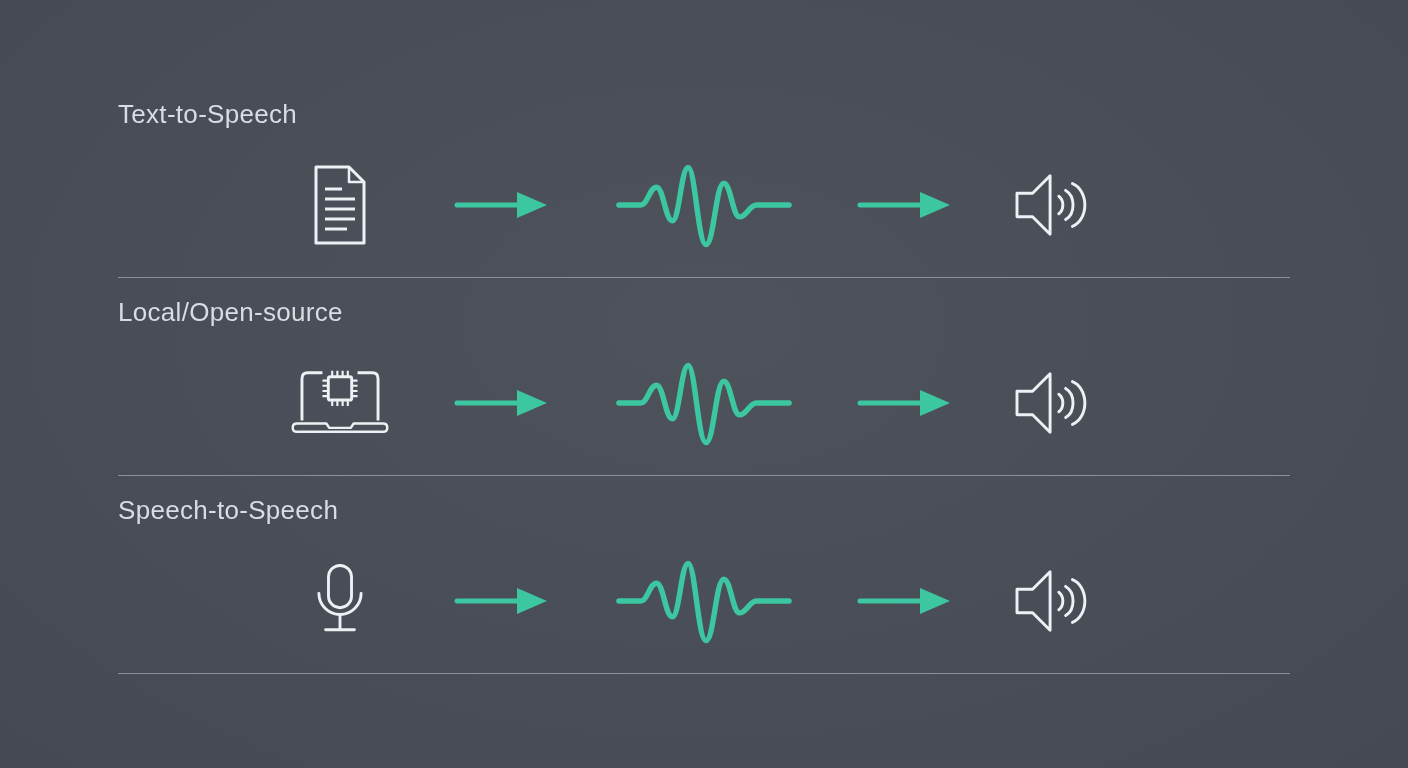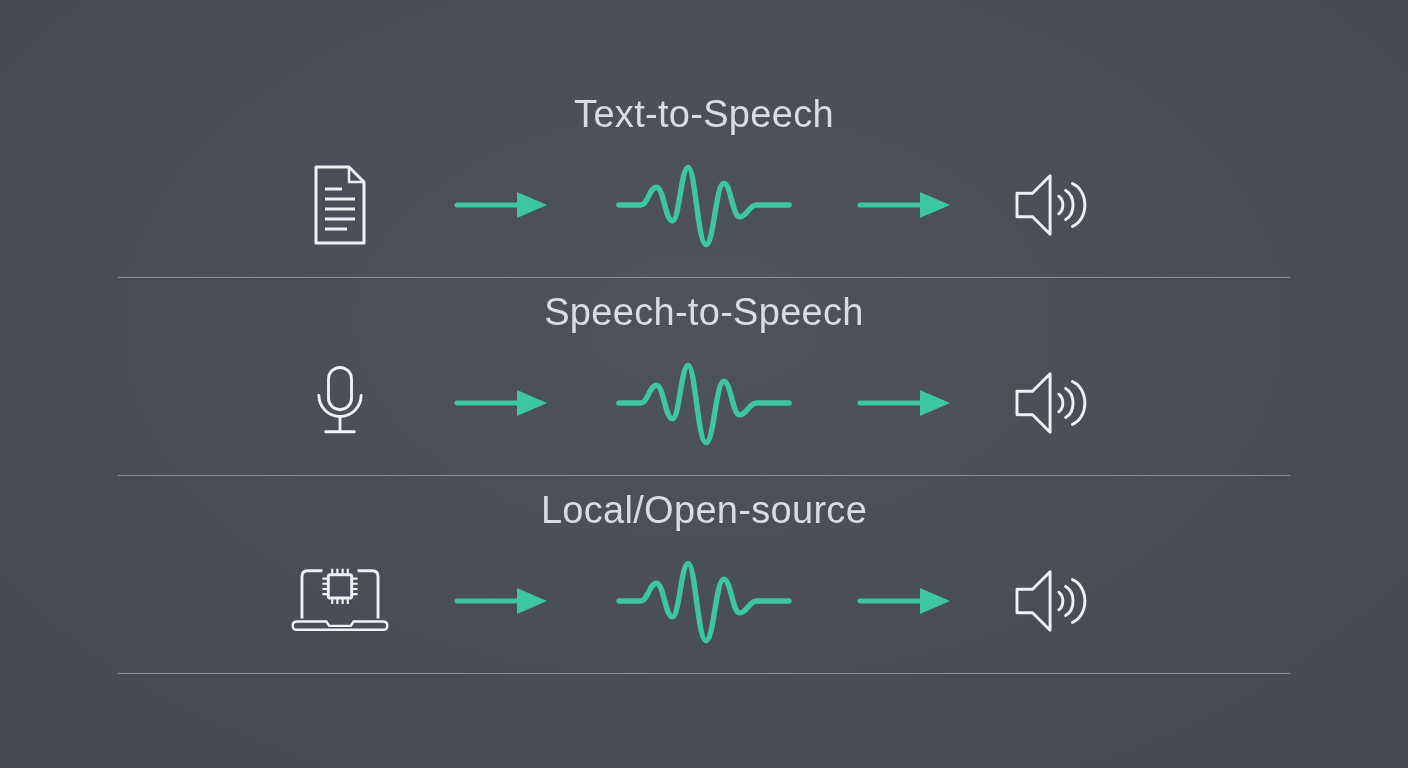--- a/index.html
+++ b/index.html
@@ -28,22 +28,21 @@
     width: 1172px;
     margin: 0 auto;
   }
   .row {
     position: relative;
     height: 198px;
     border-bottom: 1.5px solid var(--divider-color);
   }
   .row-title {
     padding-top: 18px;
-    text-align: center;
-    font-size: 38px;
+    font-size: 26px;
     line-height: 32px;
     font-weight: 400;
     letter-spacing: 0.3px;
     color: var(--title-color);
   }
   .row-content {
     position: absolute;
     left: 0;
     top: 125px;
     width: 100%;
@@ -131,20 +130,51 @@
         </span>
         <span class="slot slot-speaker">
           <svg class="ink" width="78" height="72">
               <use href="#sym-speaker"></use>
             </svg>
         </span>
       </div>
     </section>
 
     <section class="row">
+      <h2 class="row-title">Local/Open-source</h2>
+      <div class="row-content">
+        <span class="slot slot-input">
+          <svg class="ink" width="98" height="78">
+              <use href="#sym-laptop"></use>
+            </svg>
+        </span>
+        <span class="slot slot-arrow-1">
+          <svg class="teal" width="96" height="32">
+              <use href="#sym-arrow"></use>
+            </svg>
+        </span>
+        <span class="slot slot-wave">
+          <svg class="teal" width="178" height="95">
+              <use href="#sym-wave"></use>
+            </svg>
+        </span>
+        <span class="slot slot-arrow-2">
+          <svg class="teal" width="96" height="32">
+              <use href="#sym-arrow"></use>
+            </svg>
+        </span>
+        <span class="slot slot-speaker">
+          <svg class="ink" width="78" height="72">
+              <use href="#sym-speaker"></use>
+            </svg>
+        </span>
+      </div>
+    </section>
+
+    <section class="row">
       <h2 class="row-title">Speech-to-Speech</h2>
       <div class="row-content">
         <span class="slot slot-input">
           <svg class="ink" width="48" height="77">
               <use href="#sym-mic"></use>
             </svg>
         </span>
         <span class="slot slot-arrow-1">
           <svg class="teal" width="96" height="32">
               <use href="#sym-arrow"></use>
@@ -161,45 +191,14 @@
             </svg>
         </span>
         <span class="slot slot-speaker">
           <svg class="ink" width="78" height="72">
               <use href="#sym-speaker"></use>
             </svg>
         </span>
       </div>
     </section>
 
-    <section class="row">
-      <h2 class="row-title">Local/Open-source</h2>
-      <div class="row-content">
-        <span class="slot slot-input">
-          <svg class="ink" width="98" height="78">
-              <use href="#sym-laptop"></use>
-            </svg>
-        </span>
-        <span class="slot slot-arrow-1">
-          <svg class="teal" width="96" height="32">
-              <use href="#sym-arrow"></use>
-            </svg>
-        </span>
-        <span class="slot slot-wave">
-          <svg class="teal" width="178" height="95">
-              <use href="#sym-wave"></use>
-            </svg>
-        </span>
-        <span class="slot slot-arrow-2">
-          <svg class="teal" width="96" height="32">
-              <use href="#sym-arrow"></use>
-            </svg>
-        </span>
-        <span class="slot slot-speaker">
-          <svg class="ink" width="78" height="72">
-              <use href="#sym-speaker"></use>
-            </svg>
-        </span>
-      </div>
-    </section>
-
   </div>
 </div>
 
 </body></html>

